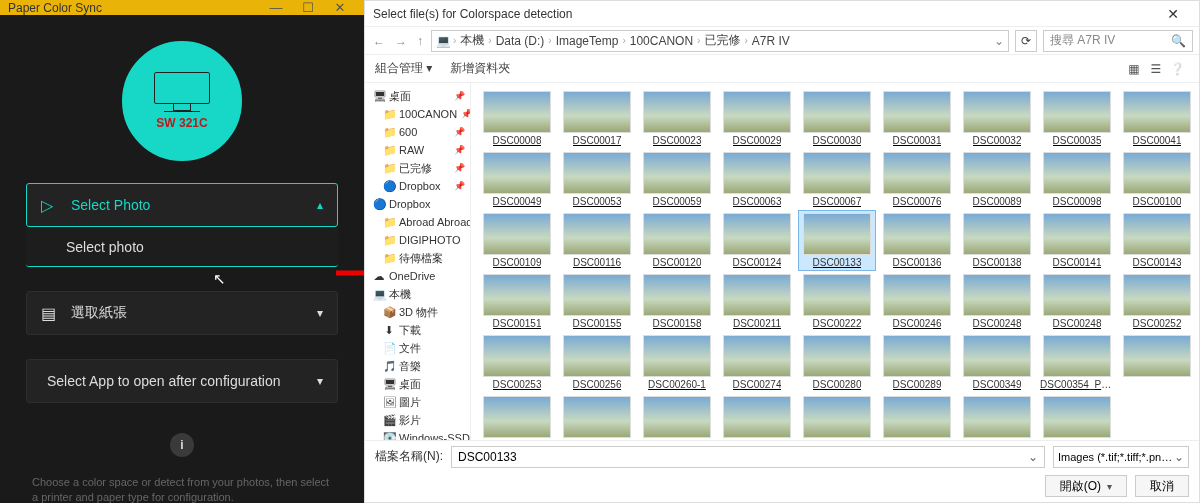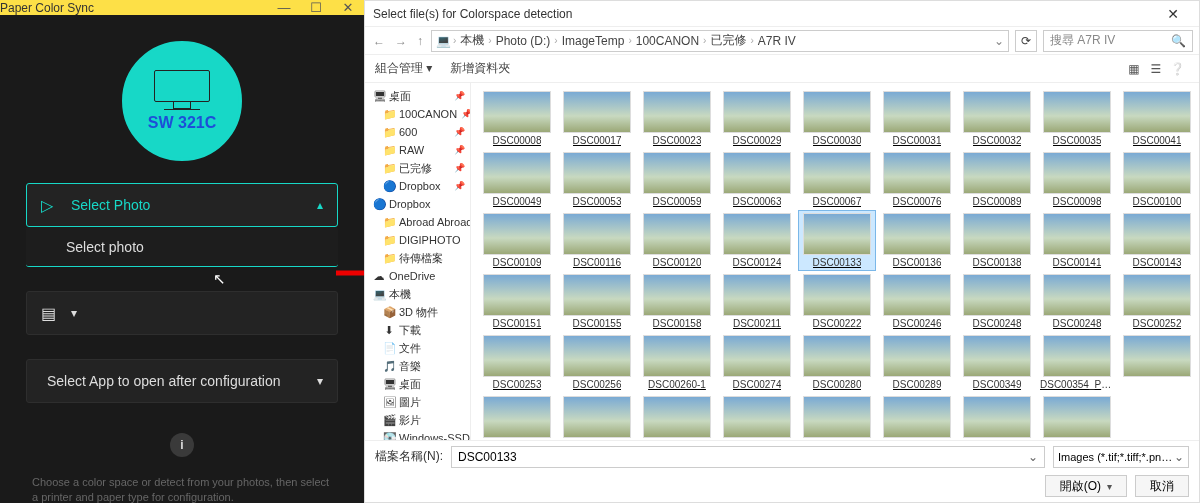--- a/index.html
+++ b/index.html
@@ -1,29 +1,29 @@
 <!DOCTYPE html>
 <html><head>
 <meta charset="utf-8">
 <style>
   * { box-sizing: border-box; margin: 0; padding: 0; font-family: "Segoe UI", "Microsoft JhengHei", sans-serif; }
   body { width: 1200px; height: 503px; overflow: hidden; background: #fff; display: flex; }
 
   
   .pcs { width: 376px; height: 503px; background: #1a1a1a; color: #ddd; display: flex; flex-direction: column; }
-  .pcs-titlebar { height: 30px; background: #fde047; display: flex; align-items: center; padding: 0 0; color: #333; font-size: 12px; }
+  .pcs-titlebar { height: 30px; background: #eab308; display: flex; align-items: center; padding: 0 8px; color: #333; font-size: 12px; }
   .pcs-titlebar .spacer { flex: 1; }
   .pcs-titlebar .winbtn { width: 32px; text-align: center; font-size: 13px; color: #555; cursor: pointer; }
   .pcs-body { flex: 1; padding: 18px 26px 10px 26px; display: flex; flex-direction: column; align-items: stretch; background: #1a1a1a; }
   .pcs-logo-wrap { display:flex; justify-content:center; margin: 8px 0 22px 0; }
   .pcs-logo { width: 120px; height: 120px; border-radius: 60px; background: #17d8c7; display: flex; flex-direction: column; align-items: center; justify-content: center; color: #222; border: 3px solid #17d8c7; }
   .pcs-logo .mon-body { width: 56px; height: 32px; border: 1.8px solid #222; border-radius: 2px; }
   .pcs-logo .mon-stand { width: 18px; height: 7px; border-bottom: 1.8px solid #222; border-left:1.8px solid #222; border-right:1.8px solid #222; }
   .pcs-logo .mon-foot { width: 36px; height: 1.8px; background:#222; }
-  .pcs-logo .mon-label { font-size: 16px; font-weight: bold; margin-top: 4px; color:#1d4ed8; }
+  .pcs-logo .mon-label { font-size: 12px; font-weight: bold; margin-top: 4px; color:#b91c1c; }
 
   .pcs-row { background: #232323; border:1px solid #2e2e2e; border-radius:3px; height: 44px; display:flex; align-items:center; padding: 0 14px; margin-bottom: 10px; cursor:pointer; }
   .pcs-row.teal { color:#17d8c7; border-color:#17d8c7; }
   .pcs-row.sub { background:#1d1d1d; border:none; border-bottom:1px solid #17d8c7; margin-top:-10px; height:40px; color:#ddd; padding-left: 40px; }
   .pcs-row .rico { width:20px; margin-right:10px; font-size:16px; }
   .pcs-row .rtxt { flex:1; font-size:14px; }
   .pcs-row .rarrow { font-size:12px; }
 
   .pcs-gap { height:14px; }
 
@@ -122,20 +122,21 @@
       <span class="rarrow" style="color:#17d8c7">▴</span>
     </div>
     <div class="pcs-row sub">
       <span class="rtxt">Select photo</span>
     </div>
 
     <div class="pcs-gap"></div>
 
     <div class="pcs-row">
       <span class="rico">▤</span>
+      <span class="rtxt">選取紙張</span>
       <span class="rarrow">▾</span>
     </div>
 
     <div class="pcs-gap"></div>
 
     <div class="pcs-row">
       <span class="rtxt" style="padding-left:6px">Select App to open after configuration</span>
       <span class="rarrow">▾</span>
     </div>
 
@@ -162,21 +163,21 @@
 
   <div class="dlg-navbar">
     <span class="navbtn">←</span>
     <span class="navbtn">→</span>
     <span class="navbtn">↑</span>
     <div class="crumbs">
       <span style="color:#2a73c4">💻</span>
         <span class="sep">›</span>
       <span class="c">本機</span>
         <span class="sep">›</span>
-      <span class="c">Photo (D:)</span>
+      <span class="c">Data (D:)</span>
         <span class="sep">›</span>
       <span class="c">ImageTemp</span>
         <span class="sep">›</span>
       <span class="c">100CANON</span>
         <span class="sep">›</span>
       <span class="c">已完修</span>
         <span class="sep">›</span>
       <span class="c">A7R IV</span>
       <span style="flex:1"></span>
         <span style="color:#888">⌄</span>

